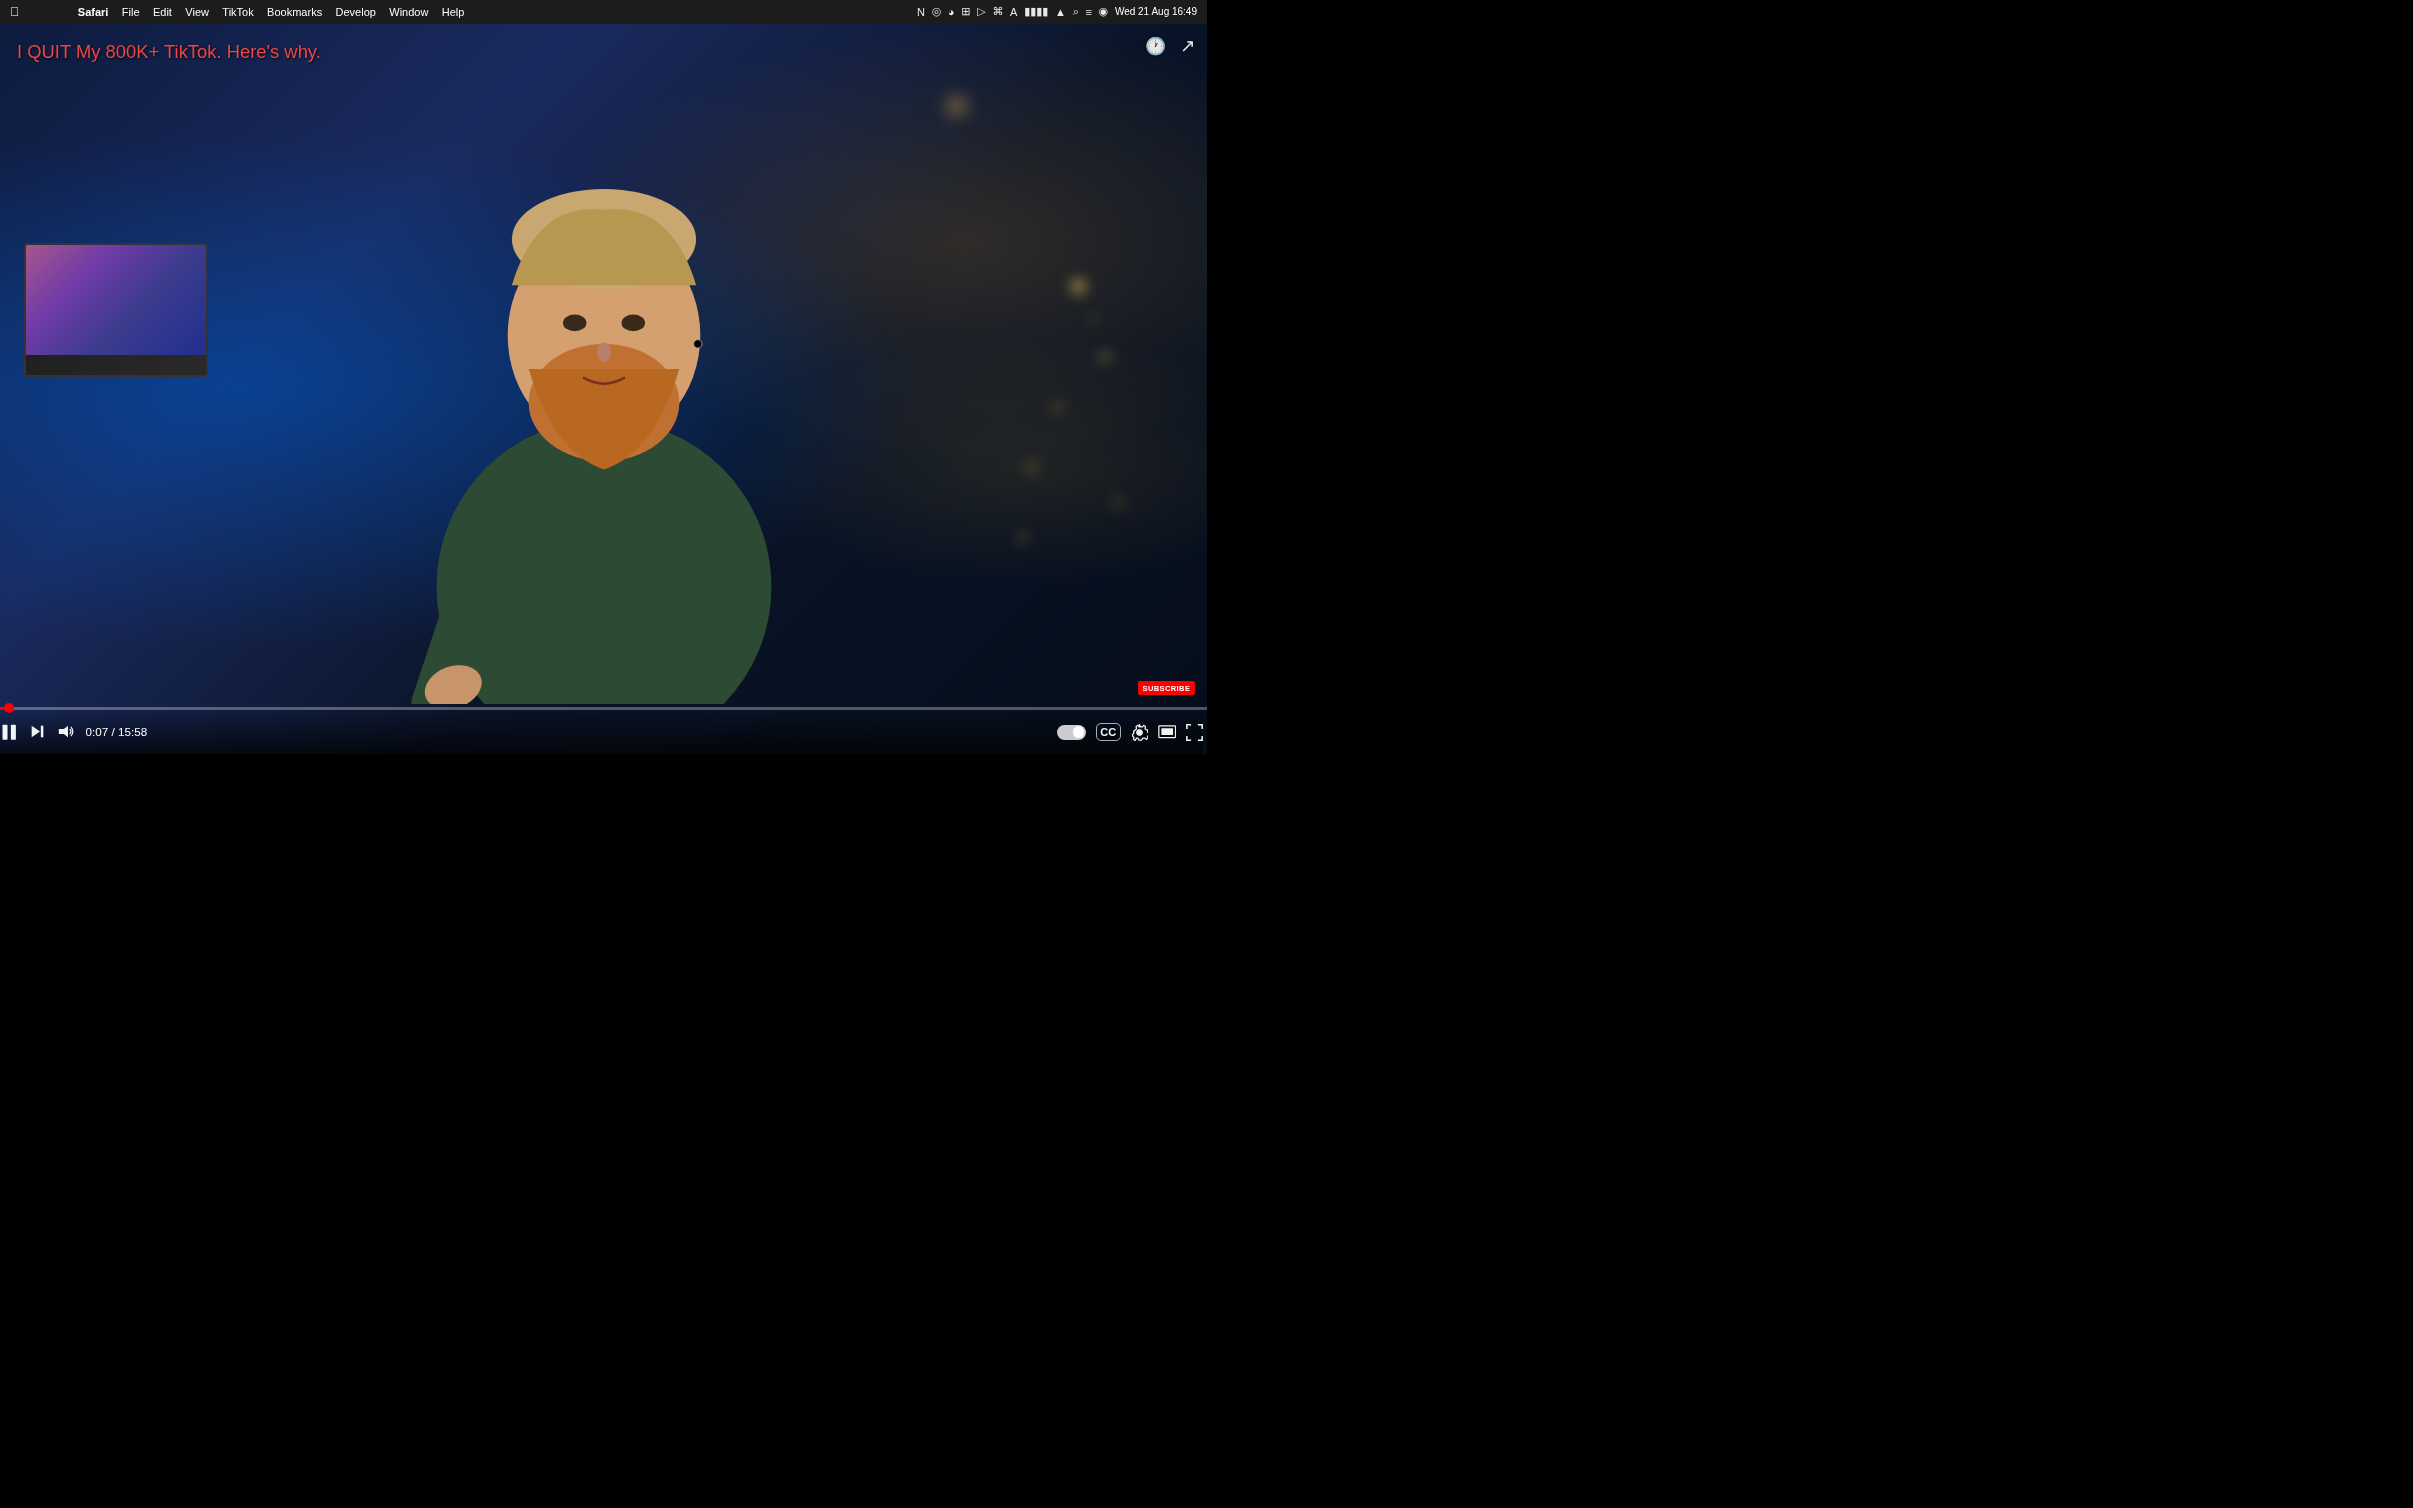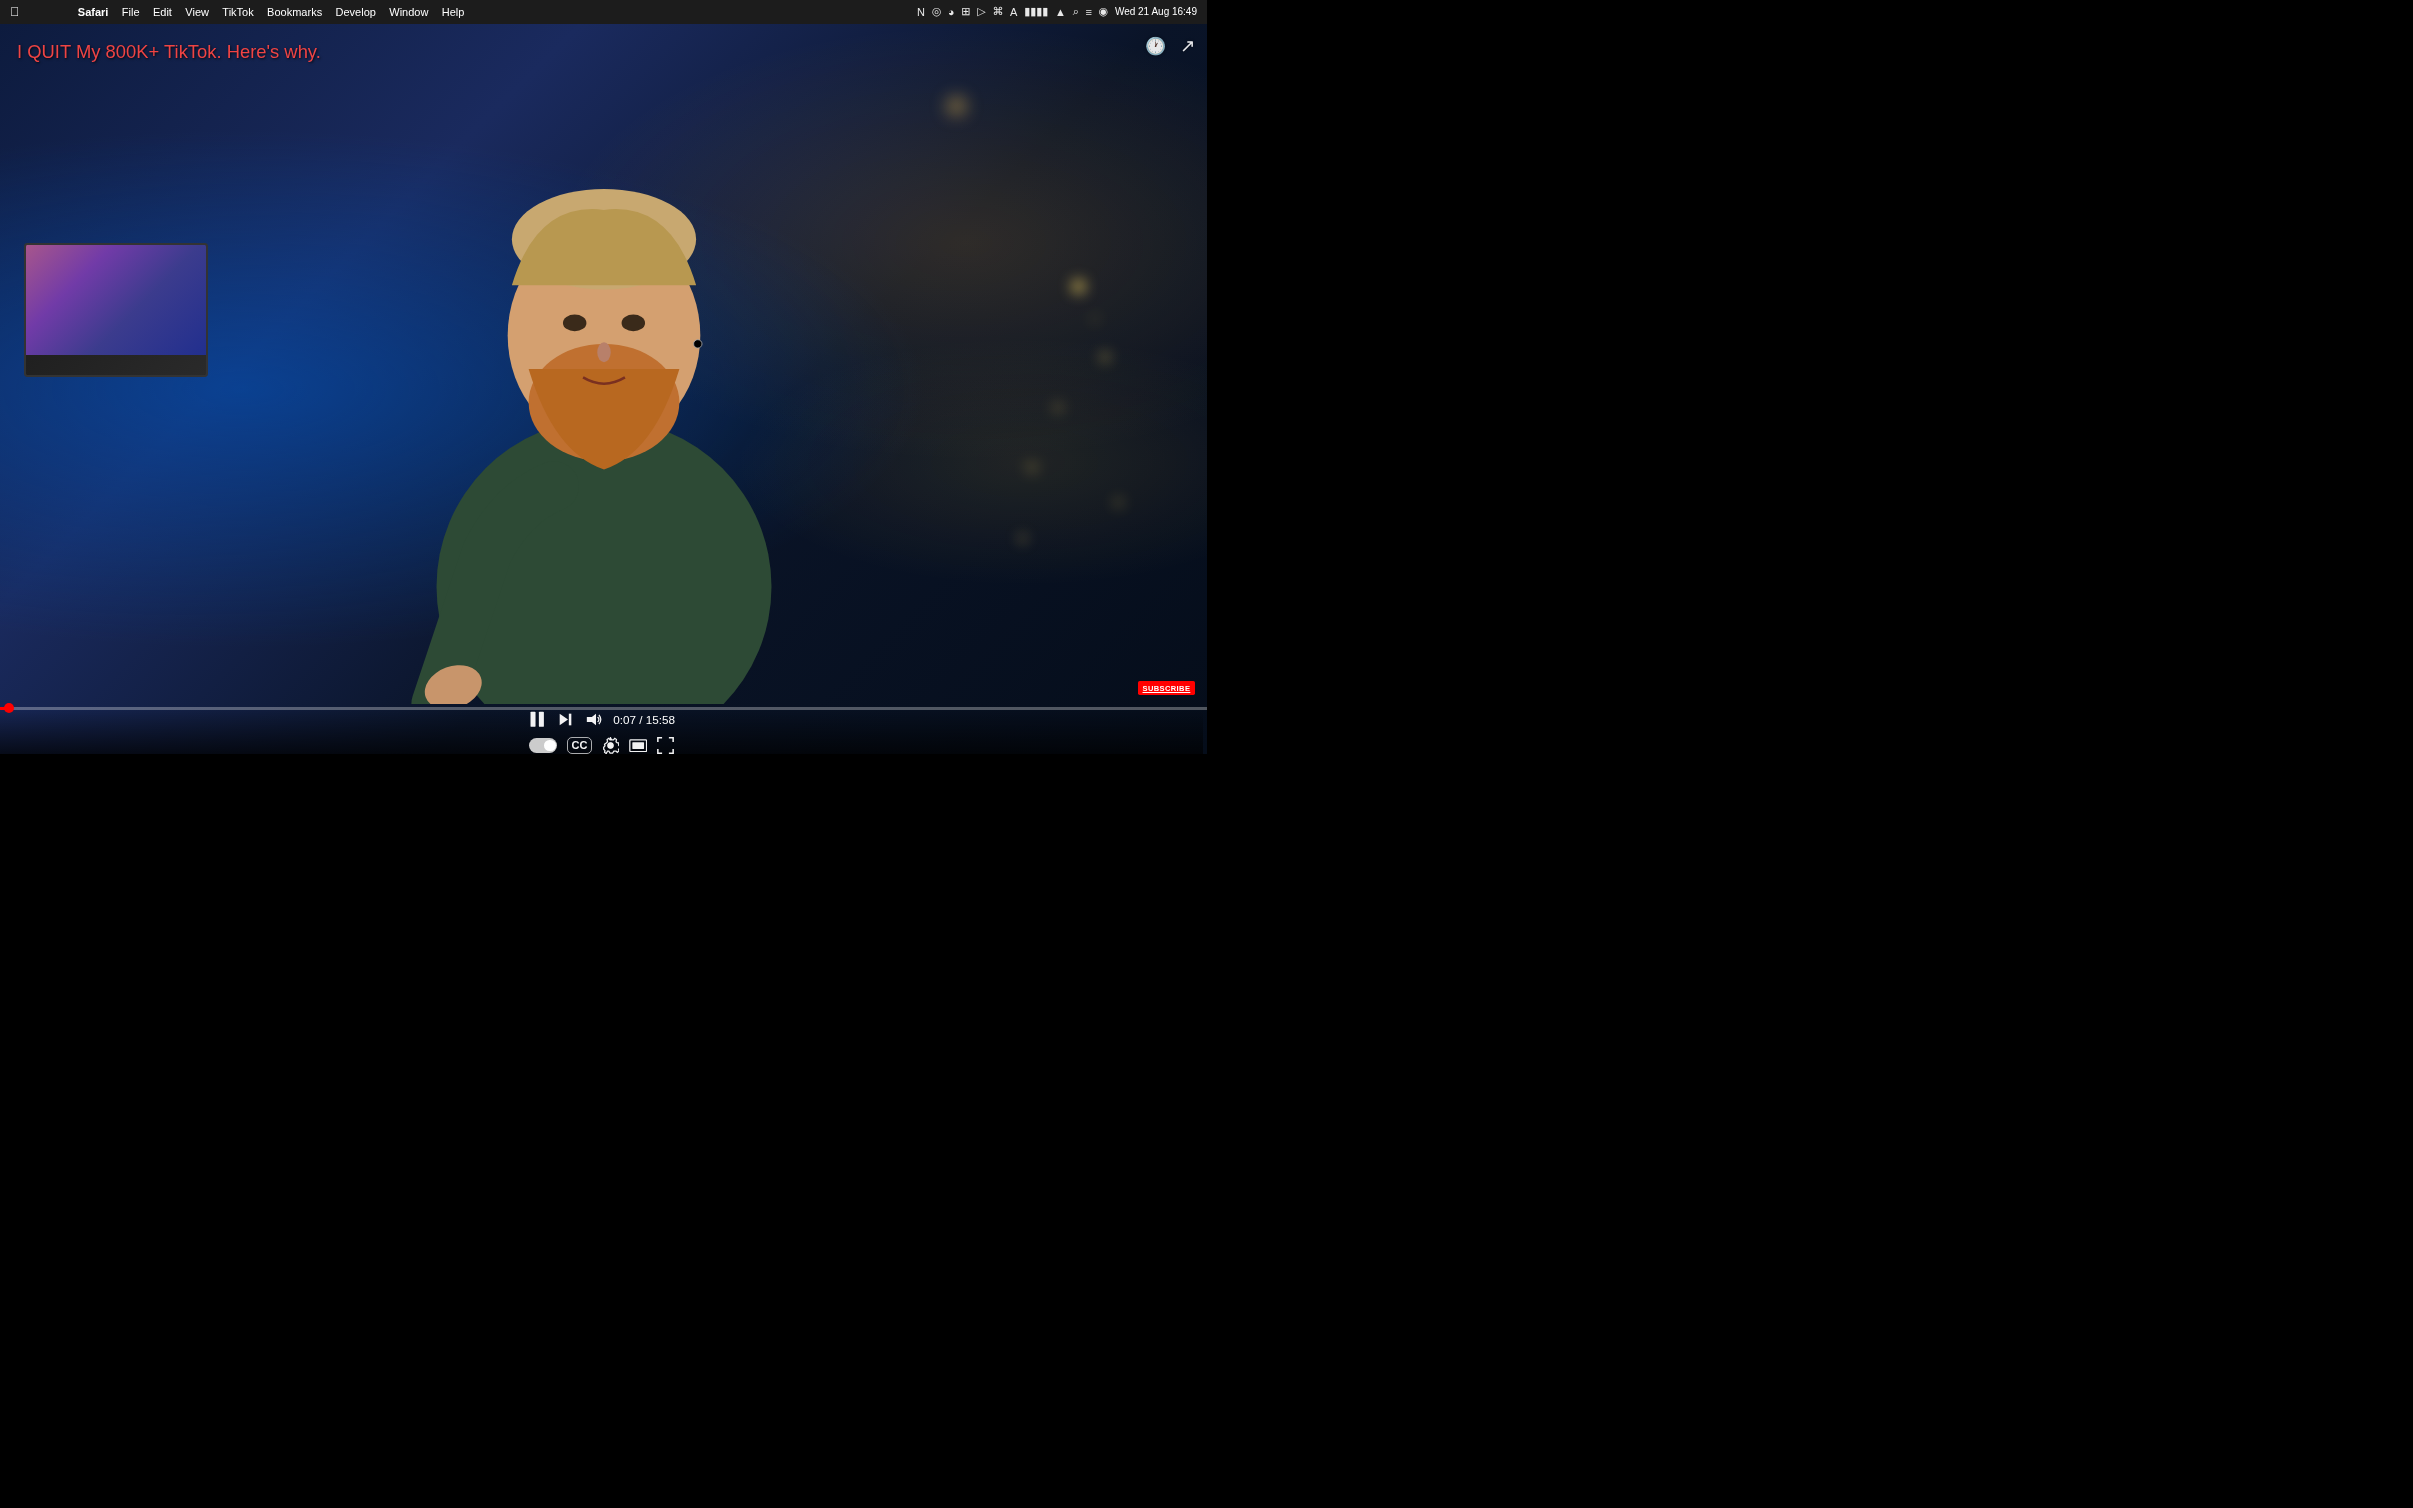--- a/index.html
+++ b/index.html
@@ -204,21 +204,20 @@
       bottom: 0;
       left: 0;
       right: 4px;
       height: 44px;
       background: linear-gradient(transparent, rgba(0,0,0,0.7));
       display: flex;
       align-items: center;
       padding: 0 0;
       z-index: 20;
       justify-content: space-between;
-      flex-direction: column;
     }
 
     #controls-left {
       display: flex;
       align-items: center;
       gap: 11.7px;
     }
 
     #controls-right {
       display: flex;
@@ -280,21 +279,20 @@
       right: 11.7px;
       background: #ff0000;
       color: #fff;
       font-size: 7.5px;
       font-weight: 600;
       padding: 2.5px 5px;
       border-radius: 1.7px;
       z-index: 10;
       text-transform: uppercase;
       letter-spacing: 0.4px;
-      text-decoration: underline;
     }
 
     
     #person-svg {
       width: 100%;
       height: 100%;
     }
 
   </style>
 </head>

